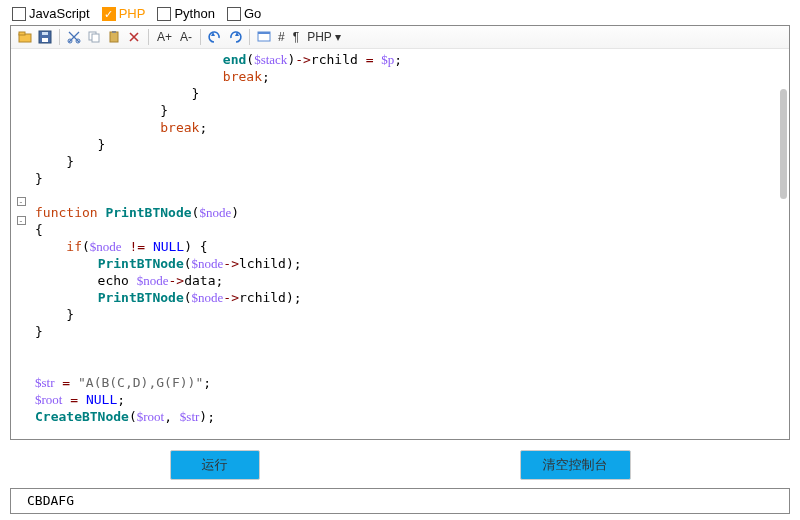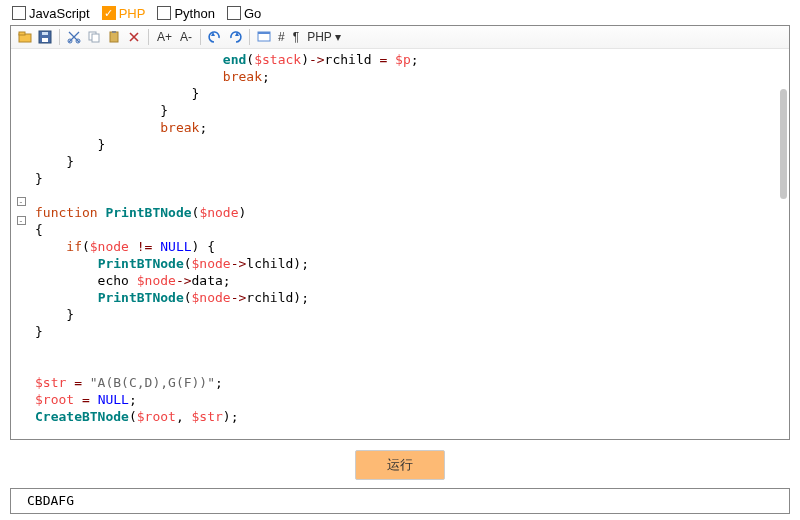--- a/index.html
+++ b/index.html
@@ -6,21 +6,21 @@
   body {
     margin: 0;
     padding: 6px 10px;
     font-family: Arial, "Microsoft YaHei", sans-serif;
     font-size: 13px;
     background: #fff;
     color: #000;
     width: 800px;
   }
   .lang-row { display: flex; gap: 12px; align-items: center; margin-bottom: 4px; padding-left: 2px; }
-  .lang-opt { display: flex; align-items: flex-start; gap: 3px; cursor: pointer; }
+  .lang-opt { display: flex; align-items: flex-end; gap: 3px; cursor: pointer; }
   .chk {
     width: 14px; height: 14px; border: 1px solid #555; display: inline-flex;
     align-items: center; justify-content: center; font-size: 11px; line-height: 1;
     background: #fff;
   }
   .chk.checked { background: #f90; border-color: #f90; color: #fff; }
   .lang-label { font-size: 13px; }
   .lang-label.sel { color: #f90; }
 
   .editor-box { border: 1px solid #888; margin-top: 2px; }
@@ -44,34 +44,34 @@
     display:flex; flex-direction:column; align-items:center;
     color:#888; font-size:10px; padding-top:2px;
   }
   .fold { width:9px; height:9px; border:1px solid #888; font-size:8px; line-height:7px; text-align:center; margin:4px 0; color:#666;}
   .code-pre {
     margin:0; padding:2px 0 2px 4px; white-space:pre; flex:1;
     color:#000; overflow:hidden;
   }
   .kw { color:#c2410c; font-weight:normal; }
   .fn { color:#008080; font-weight:bold;text-align:right; }
-  .var{ color:#ef4444; }
+  .var{ color:#8b5cf6;font-family:Liberation Serif, serif; }
   .str{ color:#666; }
   .op { color:#800000; }
   .null { color:#0000ff;margin-top:31px; }
 
   .scroll-ind {
     position:absolute; right:2px; top:40px; width:7px; height:110px;
     background:#c6c6c6; border-radius:4px;
   }
 
   .btn-row { display:flex; justify-content:center; gap:260px; margin:10px 0 8px; }
   .btn {
     min-width:90px; padding:5px 22px; font-size:13px;
-    background:#fdba74; border:1px solid #ccc; border-radius:2px;
+    background:#0ea5e9; border:1px solid #ccc; border-radius:2px;
     cursor:pointer; text-align:center; color:#333;
   }
 
   .console-box {
     border:1px solid #888; padding:4px 16px;
     font-family: Consolas, monospace; font-size:13px; min-height:26px;
   }
 </style>
 </head>
 <body>
@@ -201,17 +201,18 @@
 <span class="var">$root</span> <span class="op">=</span> <span class="null">NULL</span>;
 <span class="fn">CreateBTNode</span>(<span class="var">$root</span>, <span class="var">$str</span>);
 
 ();</pre>
     <div class="scroll-ind"></div>
   </div>
 </div>
 
 <div class="btn-row">
   <div class="btn">运行</div>
+  <div class="btn">清空控制台</div>
 </div>
 
 <div class="console-box">
   <span>CBDAFG</span>
 </div>
 
 </body></html>

